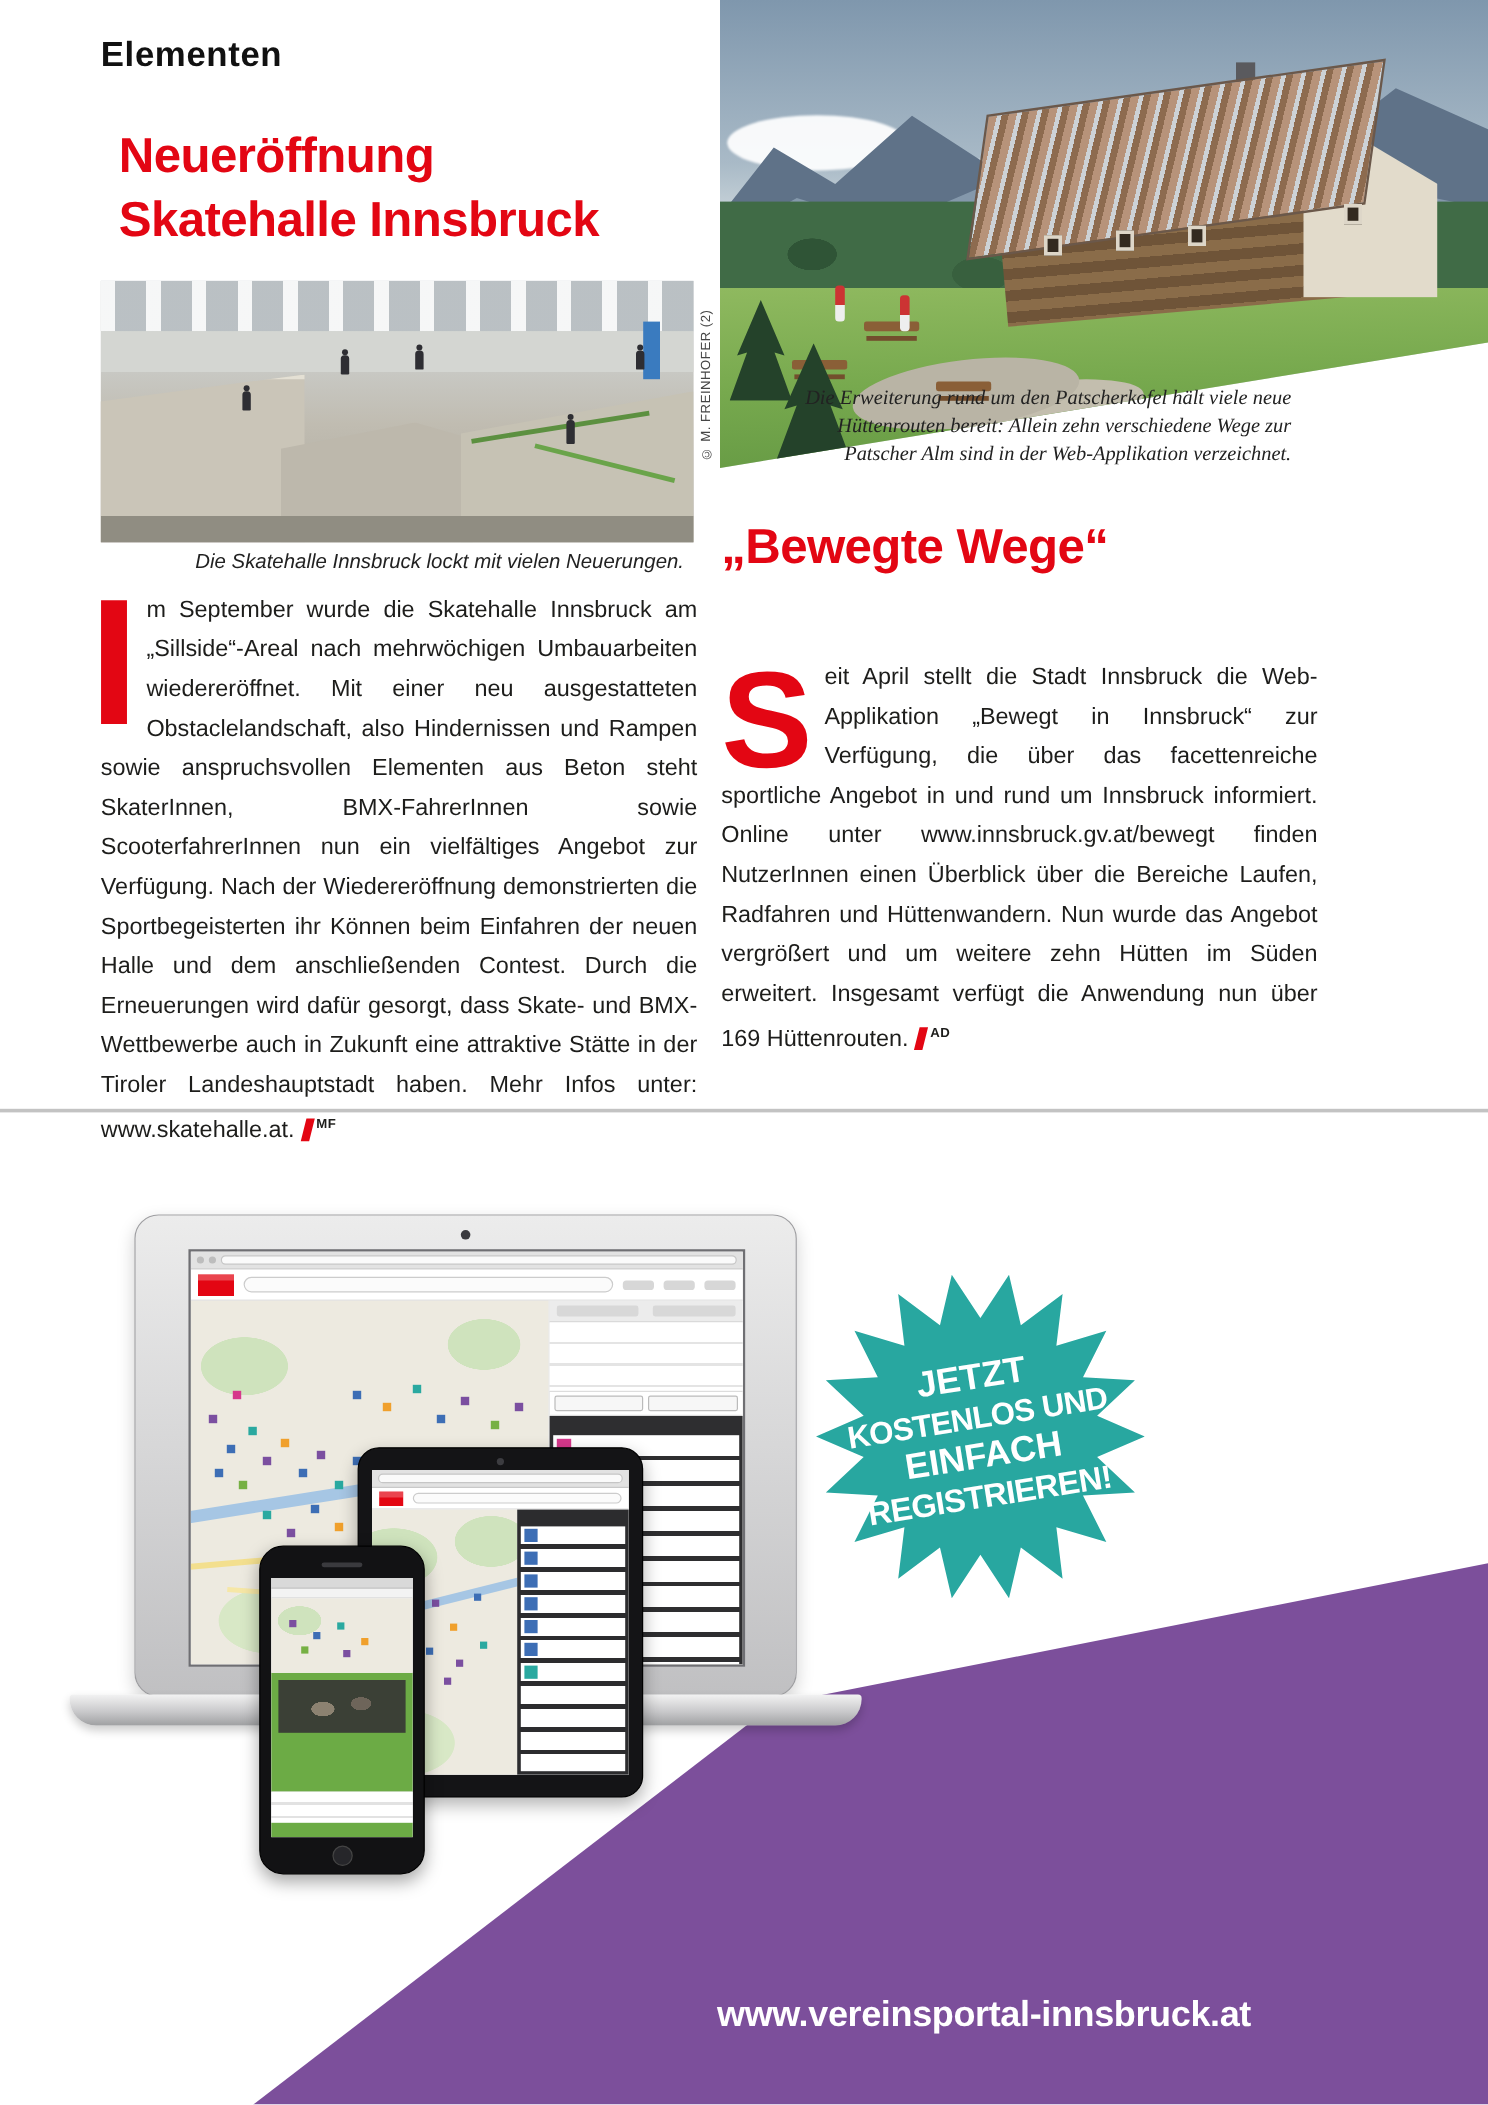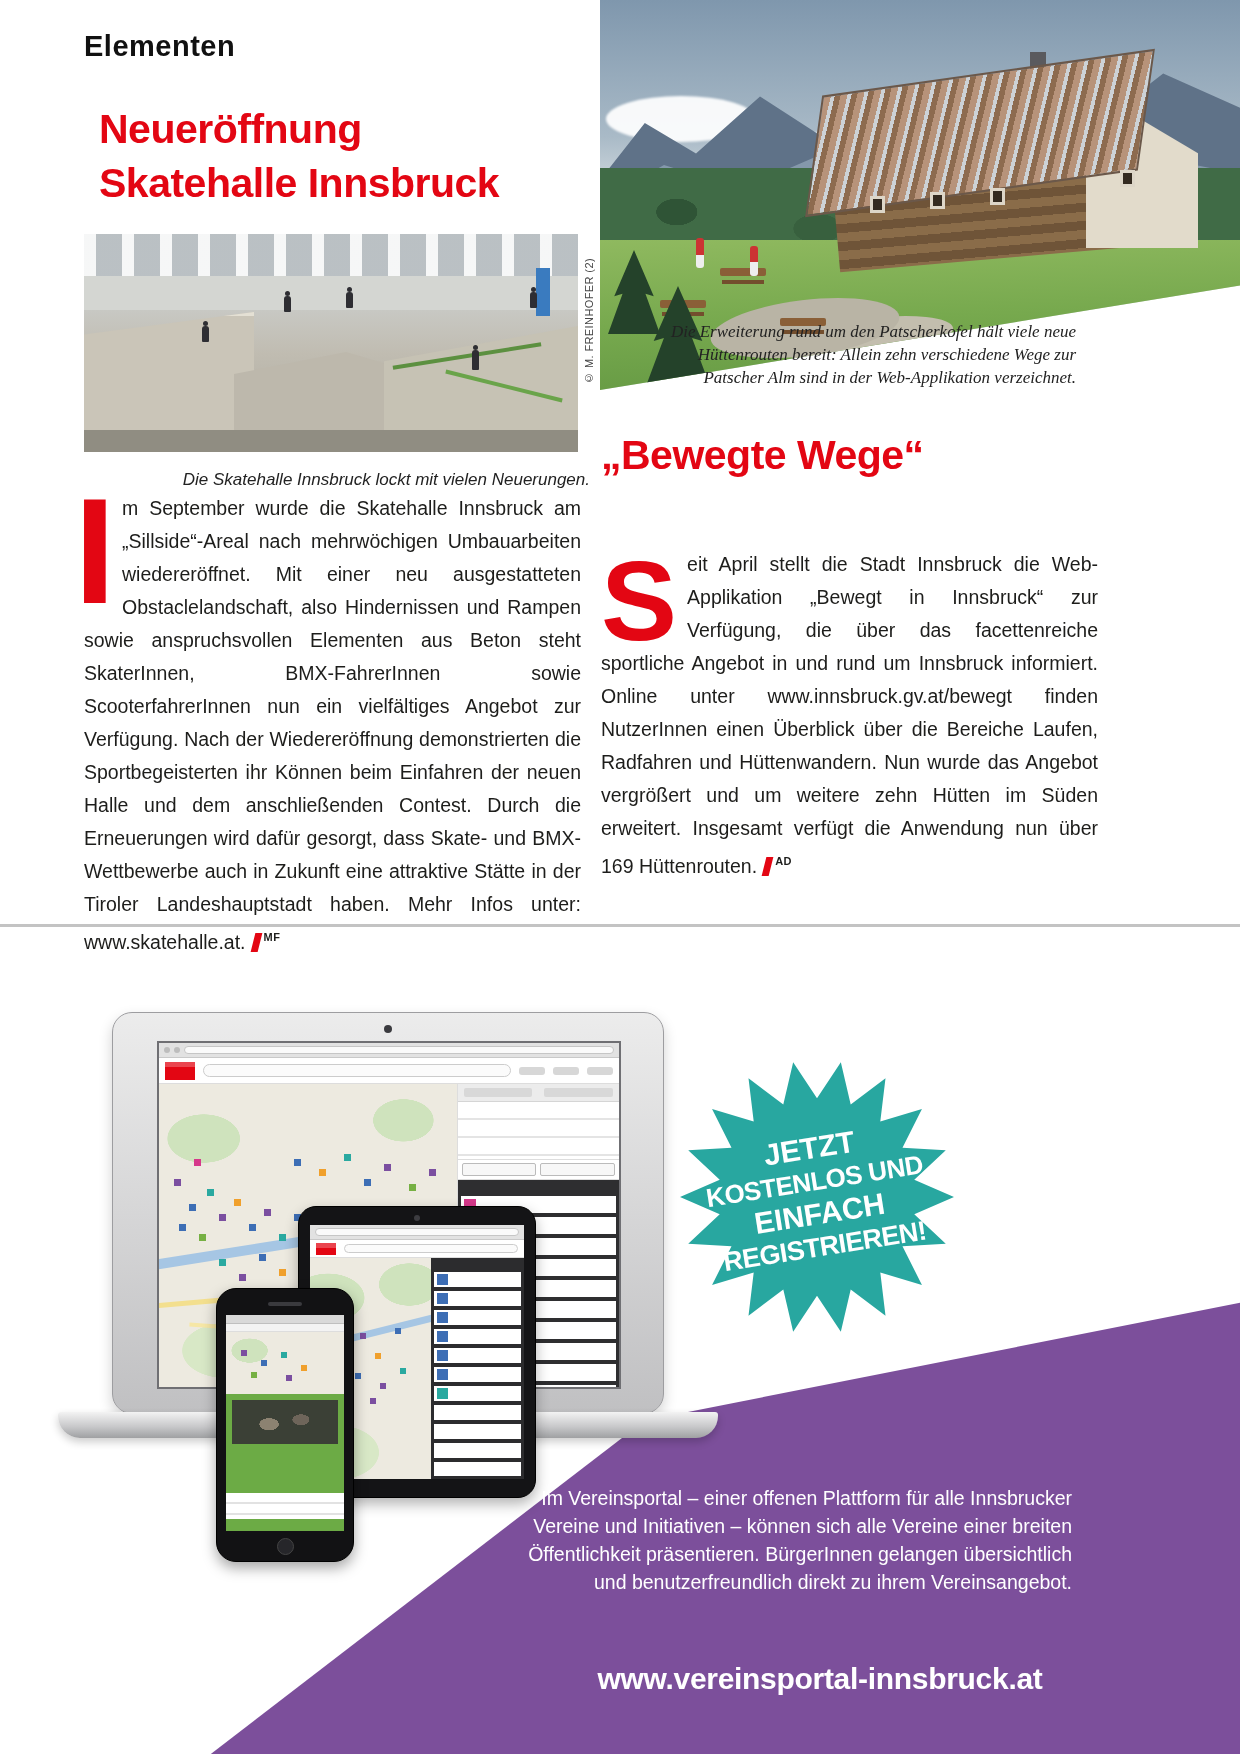--- a/index.html
+++ b/index.html
@@ -13,21 +13,21 @@
   body{font-family:"Liberation Sans", sans-serif;color:var(--ink);}
   #page{position:relative;width:1240px;height:1754px;background:#fff;overflow:hidden;}
 
   
   .section-label{position:absolute;left:84px;top:30px;font-size:29px;font-weight:800;letter-spacing:.5px;color:#111;}
   .headline{position:absolute;color:var(--red);font-weight:800;font-size:41px;line-height:54px;letter-spacing:-.5px;}
   .headline-left{left:84px;top:102px;width:500px;margin-left:15px;}
   .headline-right{left:601px;top:428px;width:500px;}
 
   .caption{position:absolute;font-style:italic;font-size:17px;line-height:23px;color:#222;text-align:right;}
-  .caption-skate{left:96px;top:456px;width:494px;margin-top:12px;}
+  .caption-skate{left:76px;top:456px;width:494px;}
   .caption-hut{left:668px;top:320px;width:408px;font-family:Liberation Serif, serif;}
 
   .photo-credit{position:absolute;left:583px;top:258px;writing-mode:vertical-rl;transform:rotate(180deg);font-size:11px;color:#454545;letter-spacing:.4px;}
 
   
   .bodycopy{position:absolute;font-size:19.5px;line-height:33px;text-align:justify;color:var(--ink);}
   .body-left{left:84px;top:492px;width:497px;}
   .body-right{left:601px;top:548px;width:497px;}
   .dropcap{float:left;color:var(--red);font-weight:bold;}
   .dc-i{font-size:150px;line-height:106px;width:26px;text-indent:-10px;overflow:hidden;margin:6px 12px 0 0;}
@@ -350,16 +350,15 @@
       <polygon fill="#28a7a0" points="100,50 85.5,56.3 97,67.1 81.2,68 88.3,82.1 73.1,77.6 75,93.3 62.3,83.8 58.7,99.2 50,86 41.3,99.2 37.7,83.8 25,93.3 26.9,77.6 11.7,82.1 18.8,68 3,67.1 14.5,56.3 0,50 14.5,43.7 3,32.9 18.8,32 11.7,17.9 26.9,22.4 25,6.7 37.7,16.2 41.3,0.8 50,14 58.7,0.8 62.3,16.2 75,6.7 73.1,22.4 88.3,17.9 81.2,32 97,32.9 85.5,43.7"></polygon>
     </svg>
     <div class="badge-text">
       <span class="badge-l1">JETZT</span>
       <span class="badge-l2">KOSTENLOS UND</span>
       <span class="badge-l3">EINFACH</span>
       <span class="badge-l4">REGISTRIEREN!</span>
     </div>
   </div>
 
-  <div class="ad-desc">Im Vereinsportal – einer offenen Plattform für alle Innsbrucker Vereine und Initiativen – können sich alle Vereine einer breiten Öffentlichkeit präsentieren. BürgerInnen gelangen übersichtlich und benutzerfreundlich direkt zu ihrem Vereinsangebot.</div>
   <div class="ad-url">www.vereinsportal-innsbruck.at</div>
 
 </div>
 
 </body></html>

